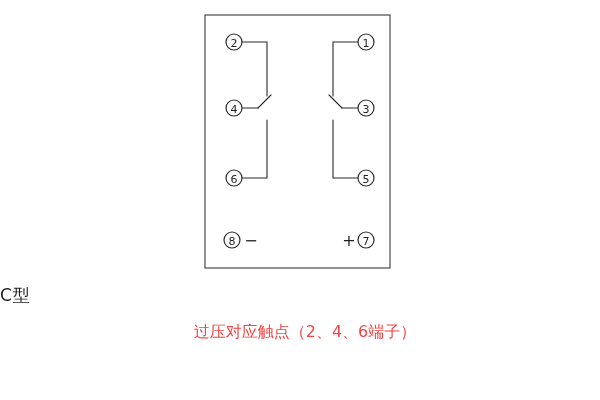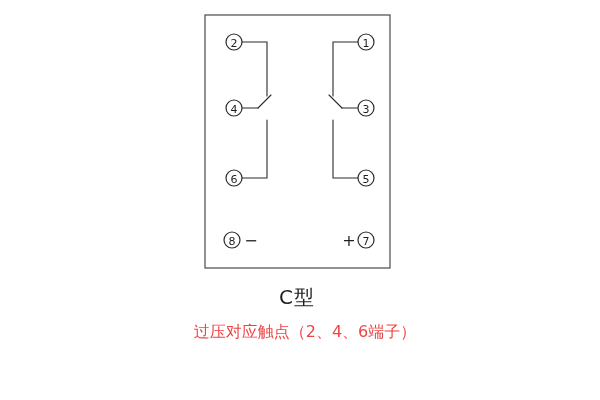--- a/index.html
+++ b/index.html
@@ -48,22 +48,21 @@
     font-size: 16px;
     fill: #1f1f1f;
     text-anchor: middle;
     dominant-baseline: central;
   }
   .title {
     position: absolute;
     left: 0;
     width: 594px;
     top: 284px;
-    text-align: center;
-    font-size: 20px;
+    font-size: 17px;
     color: #1f1f1f;
     letter-spacing: 1px;
   }
   .caption {
     position: absolute;
     left: 8px;
     width: 594px;
     text-align: center;
     font-size: 16px;
     color: #ef4444;

